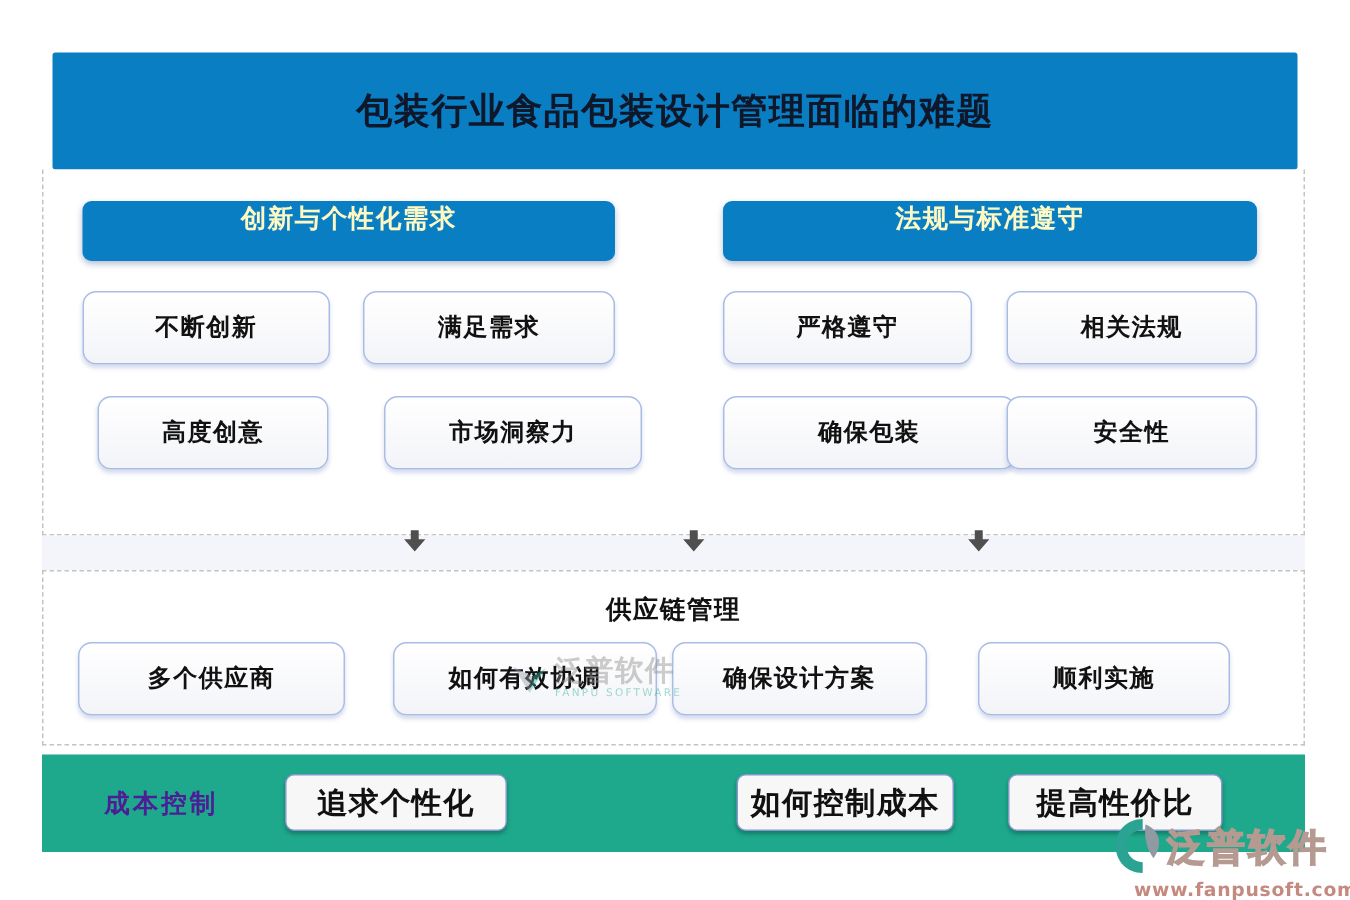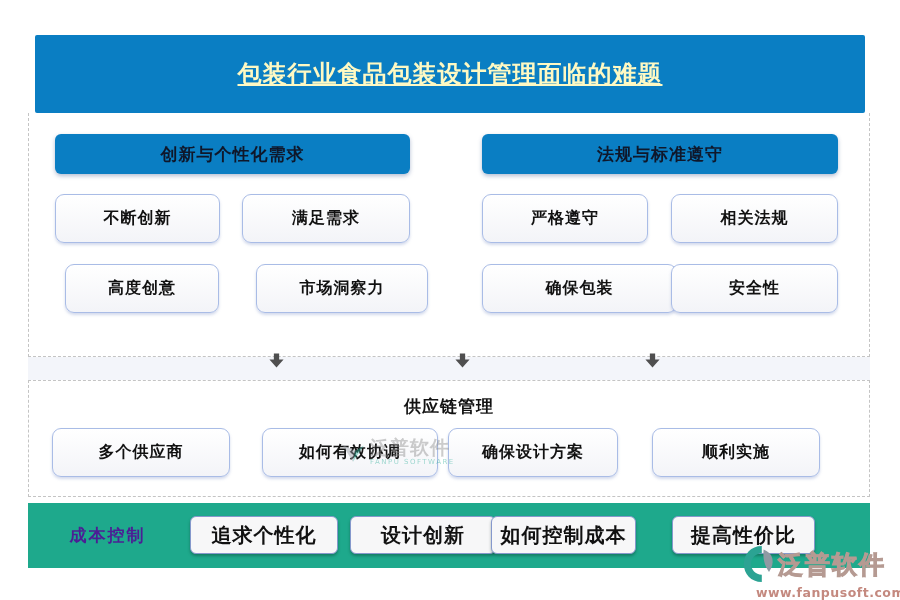--- a/index.html
+++ b/index.html
@@ -2,32 +2,32 @@
 <html><head>
 <meta charset="utf-8">
 <style>
   html,body{margin:0;padding:0;background:#fff;}
   .page{position:relative;width:900px;height:600px;background:#ffffff;overflow:hidden;
         font-family:"DejaVu Sans","Liberation Sans",sans-serif;}
 
   
   .banner{position:absolute;left:35px;top:35px;width:830px;height:78px;background:#0a7ec3;
           border-radius:2px;display:flex;align-items:center;justify-content:center;}
-  .banner .t{color:#fef9c3;font-size:24px;font-weight:bold;letter-spacing:1px;text-decoration:underline;}
+  .banner .t{color:#0f172a;font-size:24px;font-weight:bold;letter-spacing:1px;}
 
   
   .box1{position:absolute;left:28px;top:113px;width:842px;height:244px;box-sizing:border-box;
         border:1px dashed #c4c4c4;border-top:none;background:#fff;}
   .arrowband{position:absolute;left:28px;top:357px;width:842px;height:23px;background:#f3f5fa;}
   .box2{position:absolute;left:28px;top:380px;width:842px;height:117px;box-sizing:border-box;
         border:1px dashed #c4c4c4;background:#fff;}
 
   
   .hdr{position:absolute;height:40px;background:#0a7ec3;border-radius:6px;
-       display:flex;align-items:center;justify-content:center;color:#0f172a;font-size:17px;font-weight:bold;
+       display:flex;align-items:flex-start;justify-content:center;color:#fef9c3;font-size:17px;font-weight:bold;
        box-shadow:0 2px 4px rgba(40,70,130,.35);letter-spacing:1px;z-index:3;}
   .hdr1{left:55px;top:134px;width:355px;}
   .hdr2{left:482px;top:134px;width:356px;}
 
   
   .node{position:absolute;height:49px;box-sizing:border-box;border:1.5px solid #a9bce6;border-radius:9px;
         background:linear-gradient(180deg,#ffffff 0%,#f3f4f8 100%);
         display:flex;align-items:center;justify-content:center;color:#111;font-size:16px;font-weight:bold;
         box-shadow:0 2px 3px rgba(130,150,200,.35);z-index:4;letter-spacing:1px;}
 
@@ -113,21 +113,20 @@
   <div class="sc-title">供应链管理</div>
 
   <div class="node s1">多个供应商</div>
   <div class="node s2">如何有效协调</div>
   <div class="node s3">确保设计方案</div>
   <div class="node s4">顺利实施</div>
 
   <div class="greenbar"></div>
   <div class="gc-label">成本控制</div>
   <div class="gnode g1">追求个性化</div>
-  <div class="gnode g2">设计创新</div>
   <div class="gnode g3">如何控制成本</div>
   <div class="gnode g4">提高性价比</div>
 
   <div class="wm-center">
     <svg width="26" height="28" viewBox="0 0 24 24">
       <path d="M2 5 L12 21 L14 11 Z" fill="#9aa0a8"></path>
       <path d="M14 11 L12 21 L22 6 Z" fill="#35b5a0"></path>
     </svg>
     <div class="txt">
       <span class="zh">泛普软件</span>

